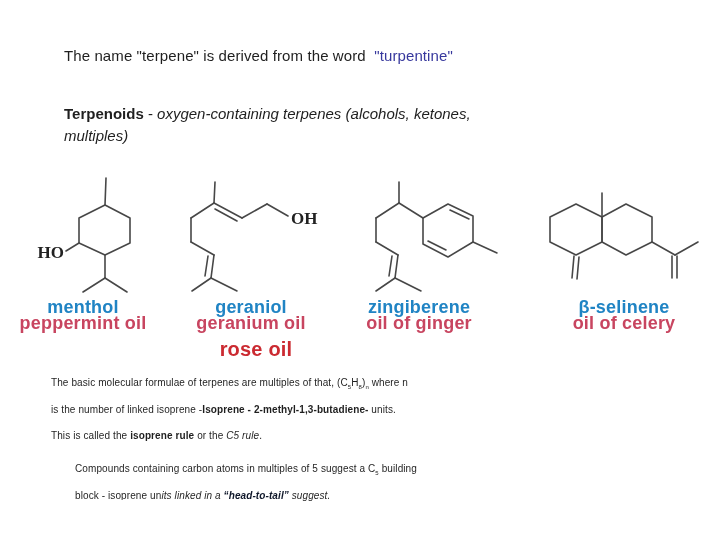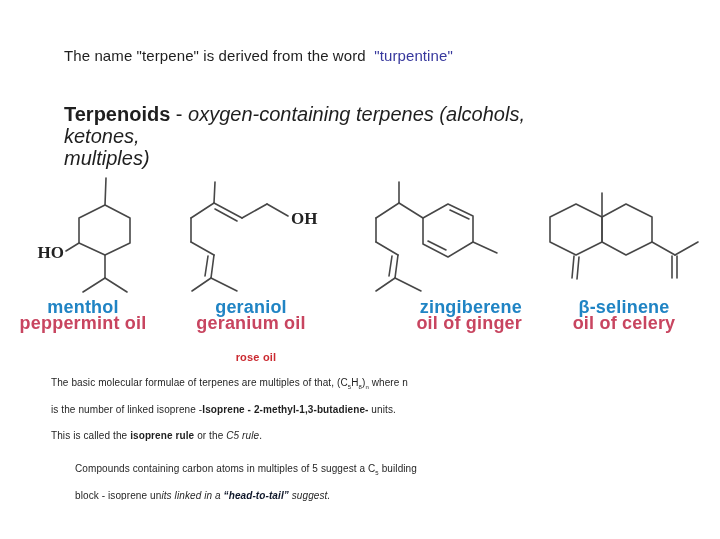--- a/index.html
+++ b/index.html
@@ -5,39 +5,39 @@
   html,body{margin:0;padding:0;}
   body{
     width:720px;height:539px;background:#ffffff;overflow:hidden;
     font-family:"Liberation Sans", sans-serif;color:#1f1f1f;
     position:relative;
   }
   .abs{position:absolute;}
   .prewrap{white-space:pre-wrap;}
   .title-line{left:64px;top:47px;font-size:15px;letter-spacing:.1px;}
   .hl-turpentine{color:#37389d;}
-  .terpenoids{left:64px;top:103px;font-size:20px;line-height:22px;width:520px;}
+  .terpenoids{left:64px;top:103px;font-size:15px;line-height:22px;width:520px;}
   .terpenoids .term{font-weight:bold;}
   .terpenoids .def{font-style:italic;}
   .structures{left:0;top:170px;width:720px;height:135px;}
   svg.mol{position:absolute;overflow:visible;}
   svg.mol line, svg.mol polygon, svg.mol polyline{
     stroke:#474747;stroke-width:1.6;fill:none;stroke-linecap:round;stroke-linejoin:round;
   }
   .atom{
     font-family:"Liberation Serif", serif;font-weight:bold;font-size:17px;
     fill:#222222;stroke:none;
   }
   .mol-label{
     position:absolute;text-align:center;font-weight:bold;font-size:18px;
     line-height:16px;letter-spacing:.2px;
   }
   .mol-name{color:#2084c4;}
   .mol-source{color:#c84560;}
-  .rose{color:#cb2a31;font-size:11px;margin-top:8px;}
+  .rose{color:#cb2a31;font-size:20px;}
   .para{left:51px;font-size:10px;line-height:26.5px;width:640px;letter-spacing:.1px;}
   .para-formula{top:370px;}
   .para-c5{top:456px;margin-left:24px;}
   .b{font-weight:bold;}
   .i{font-style:italic;}
   sub{font-size:0.6em;line-height:0;}
   .red-bi{color:#0f172a;font-weight:bold;font-style:italic;}
   .clip-bottom{
     display:inline-block;
     clip-path:inset(0 0 34% 0);
@@ -111,21 +111,21 @@
 </div>
 
 <div class="abs mol-label" style="left:3px;top:299px;width:160px;">
   <div class="mol-name">menthol</div>
   <div class="mol-source">peppermint oil</div>
 </div>
 <div class="abs mol-label" style="left:171px;top:299px;width:160px;">
   <div class="mol-name">geraniol</div>
   <div class="mol-source">geranium oil</div>
 </div>
-<div class="abs mol-label" style="left:362px;top:299px;width:160px;text-align:right;">
+<div class="abs mol-label" style="left:339px;top:299px;width:160px;">
   <div class="mol-name">zingiberene</div>
   <div class="mol-source">oil of ginger</div>
 </div>
 <div class="abs mol-label" style="left:544px;top:299px;width:160px;">
   <div class="mol-name">β-selinene</div>
   <div class="mol-source">oil of celery</div>
 </div>
 <div class="abs mol-label rose" style="left:176px;top:341px;width:160px;">rose oil</div>
 
 <div class="abs para para-formula">

